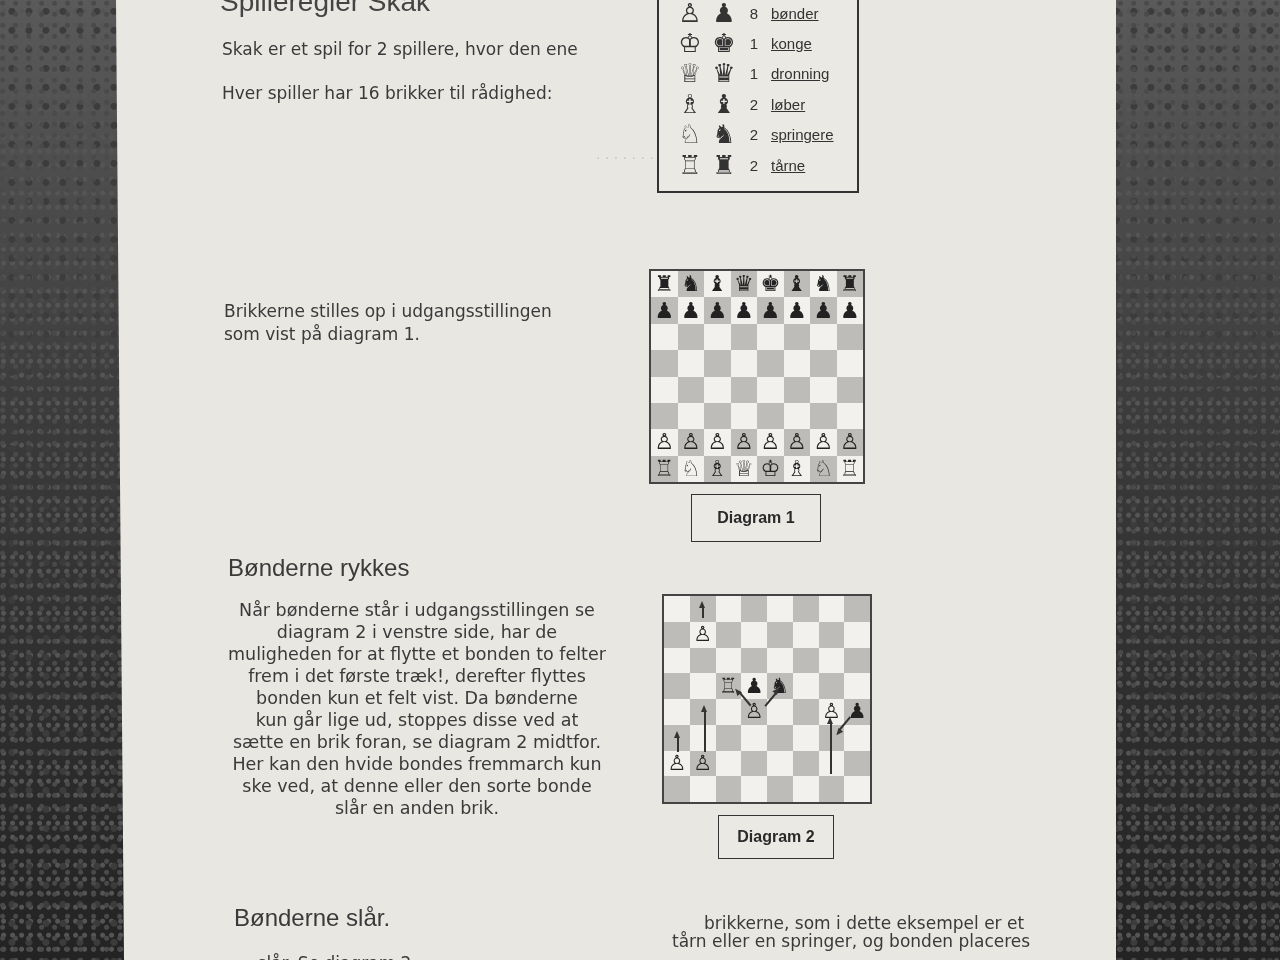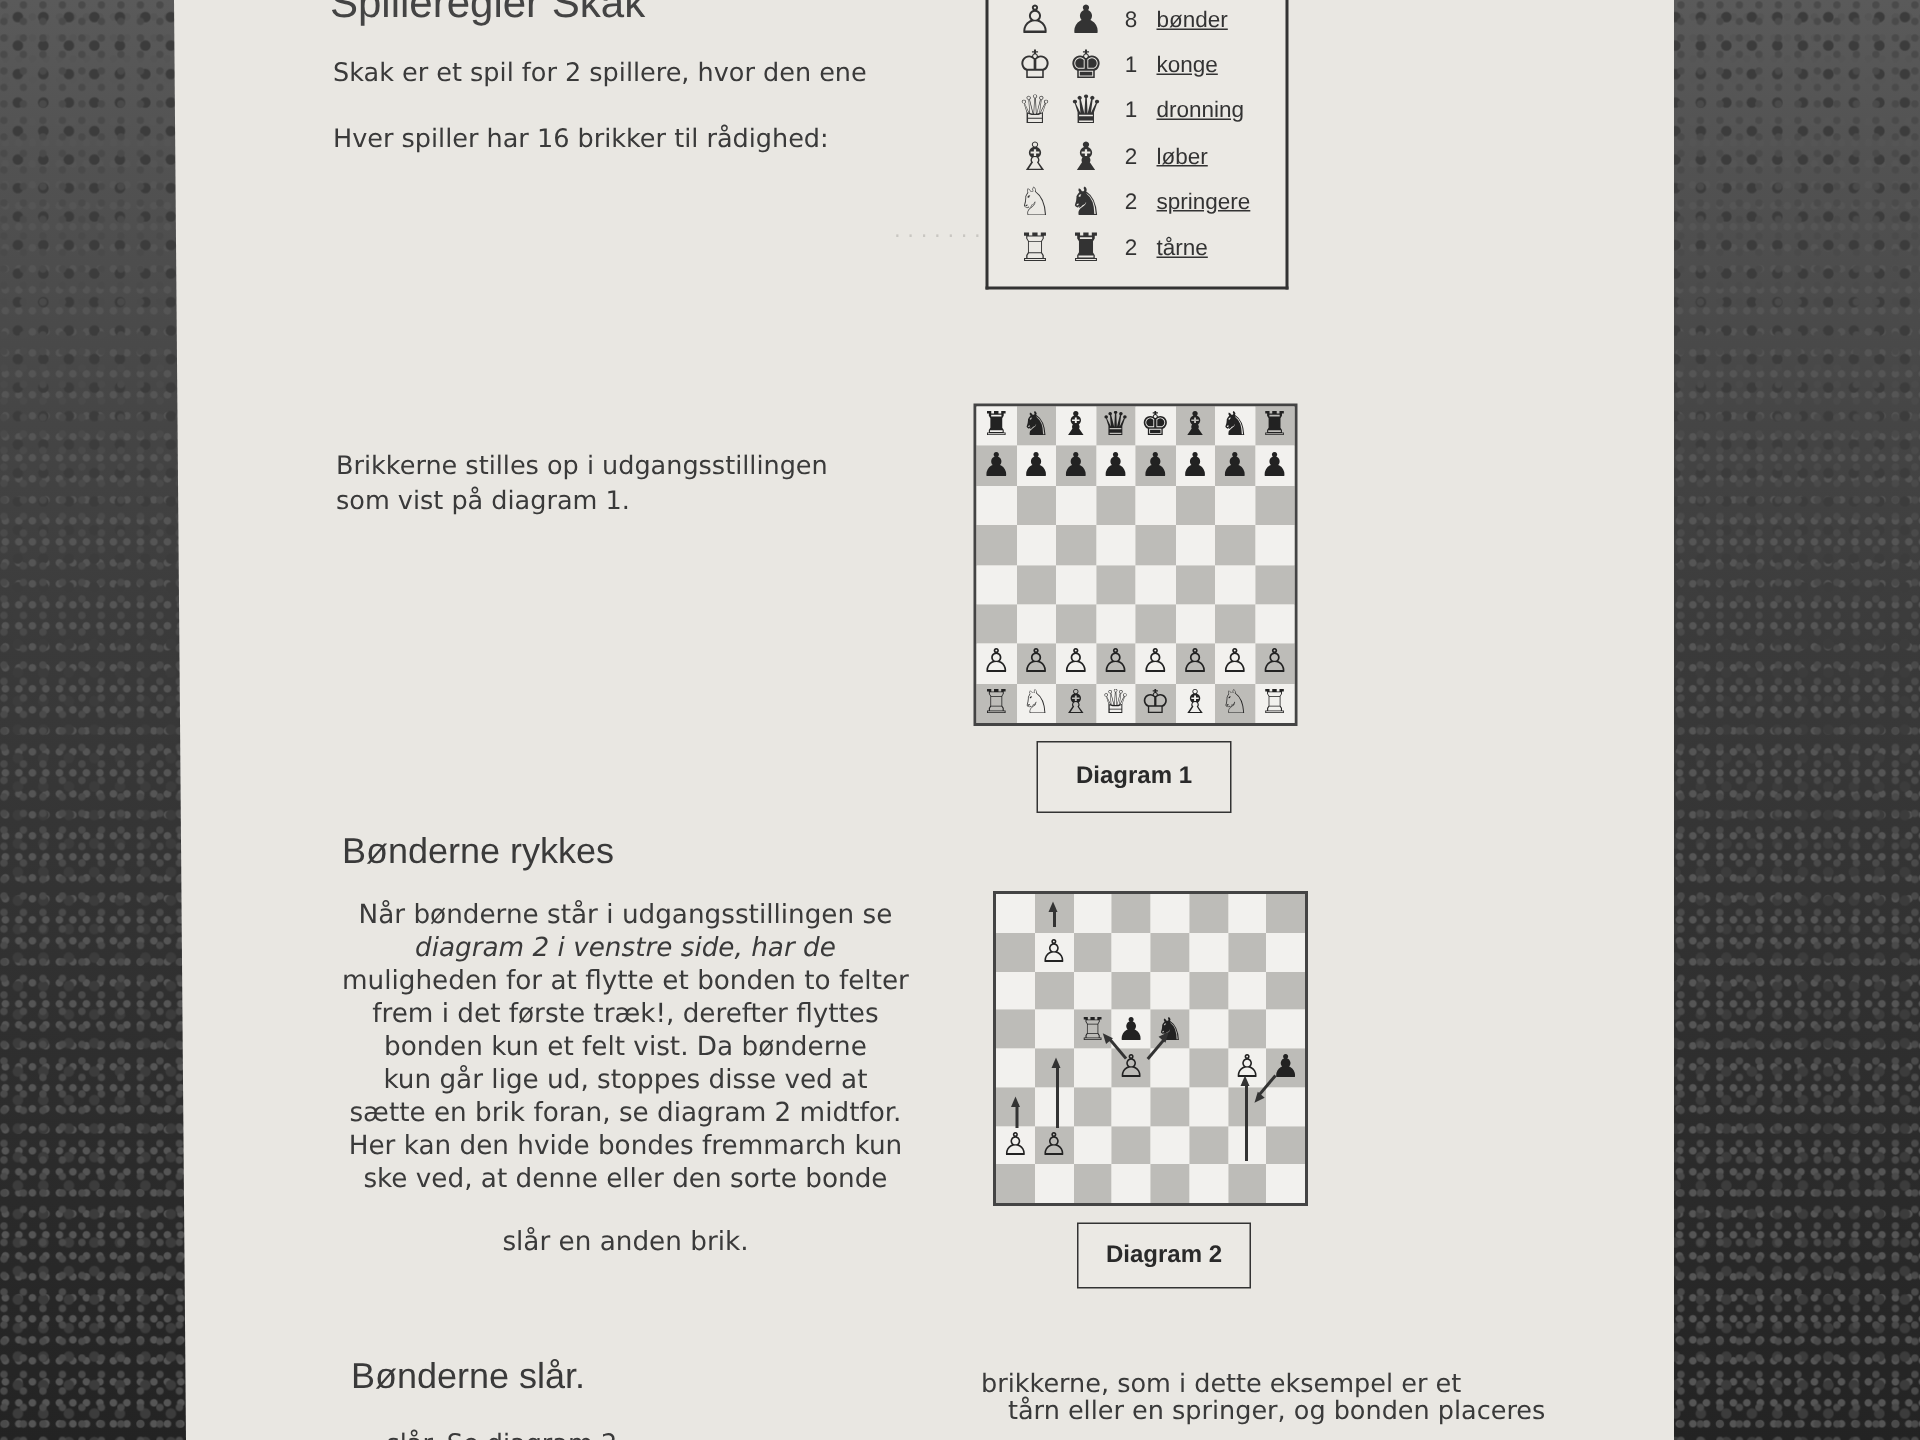--- a/index.html
+++ b/index.html
@@ -157,29 +157,29 @@
         <div class="sq d" style="font-size: 22px;">♔</div>
         <div class="sq l" style="font-size: 22px;">♗</div>
         <div class="sq d" style="font-size: 22px;">♘</div>
         <div class="sq l" style="font-size: 22px;">♖</div>
       </div>
     <div class="caption" style="left:575px;top:494px;width:128px;height:46px;">Diagram 1</div>
 
     <div class="t h2" style="left:112px;top:554px;">Bønderne rykkes</div>
     <div id="moves-text" style="position:absolute;left:112px;top:599px;text-align:center;">
       <div class="t p" style="position:relative;font-size:17.5px;">Når bønderne står i udgangsstillingen se</div>
-      <div class="t p" style="position:relative;font-size:17.5px;font-style:italic;">diagram 2 i venstre side, har de</div>
+      <div class="t p" style="position:relative;font-size:17.5px;">diagram 2 i venstre side, har de</div>
       <div class="t p" style="position:relative;font-size:17.5px;">muligheden for at flytte et bonden to felter</div>
       <div class="t p" style="position:relative;font-size:17.5px;">frem i det første træk!, derefter flyttes</div>
       <div class="t p" style="position:relative;font-size:17.5px;">bonden kun et felt vist. Da bønderne</div>
       <div class="t p" style="position:relative;font-size:17.5px;">kun går lige ud, stoppes disse ved at</div>
       <div class="t p" style="position:relative;font-size:17.5px;">sætte en brik foran, se diagram 2 midtfor.</div>
       <div class="t p" style="position:relative;font-size:17.5px;">Her kan den hvide bondes fremmarch kun</div>
       <div class="t p" style="position:relative;font-size:17.5px;">ske ved, at denne eller den sorte bonde</div>
-      <div class="t p" style="position:relative;font-size:17.5px;margin-top:20px;">slår en anden brik.</div>
+      <div class="t p" style="position:relative;font-size:17.5px;">slår en anden brik.</div>
     </div>
 
     <div class="board" id="board2" style="left:546px;top:594px;width:206px;height:206px;">
         <div class="sq l" style="font-size: 21px;"></div>
         <div class="sq d" style="font-size: 21px;"></div>
         <div class="sq l" style="font-size: 21px;"></div>
         <div class="sq d" style="font-size: 21px;"></div>
         <div class="sq l" style="font-size: 21px;"></div>
         <div class="sq d" style="font-size: 21px;"></div>
         <div class="sq l" style="font-size: 21px;"></div>
@@ -246,17 +246,17 @@
     <div class="arrow" style="left:561px;top:736px;height:16px;"></div>
     <div class="arrow" style="left:588px;top:710px;height:42px;"></div>
     <div class="arrow" style="left:714px;top:722px;height:52px;"></div>
     <div class="arrow" style="left:628px;top:690px;height:18px;transform:rotate(-40deg);"></div>
     <div class="arrow" style="left:654px;top:690px;height:18px;transform:rotate(40deg);"></div>
     <div class="arrow" style="left:728px;top:715px;height:18px;transform:rotate(-140deg);"></div>
 
     <div class="caption" style="left:602px;top:815px;width:114px;height:42px;">Diagram 2</div>
 
     <div class="t h2" style="left:118px;top:904px;">Bønderne slår.</div>
-    <div class="t p" style="left:538px;top:912px;">brikkerne, som i dette eksempel er et</div>
+    <div class="t p" style="left:588px;top:912px;">brikkerne, som i dette eksempel er et</div>
     <div class="t p" style="left:556px;top:930px;">tårn eller en springer, og bonden placeres</div>
     <div class="t p" style="left:120px;top:952px;">... slår. Se diagram 2</div>
   </div>
 </div>
 
 </body></html>

